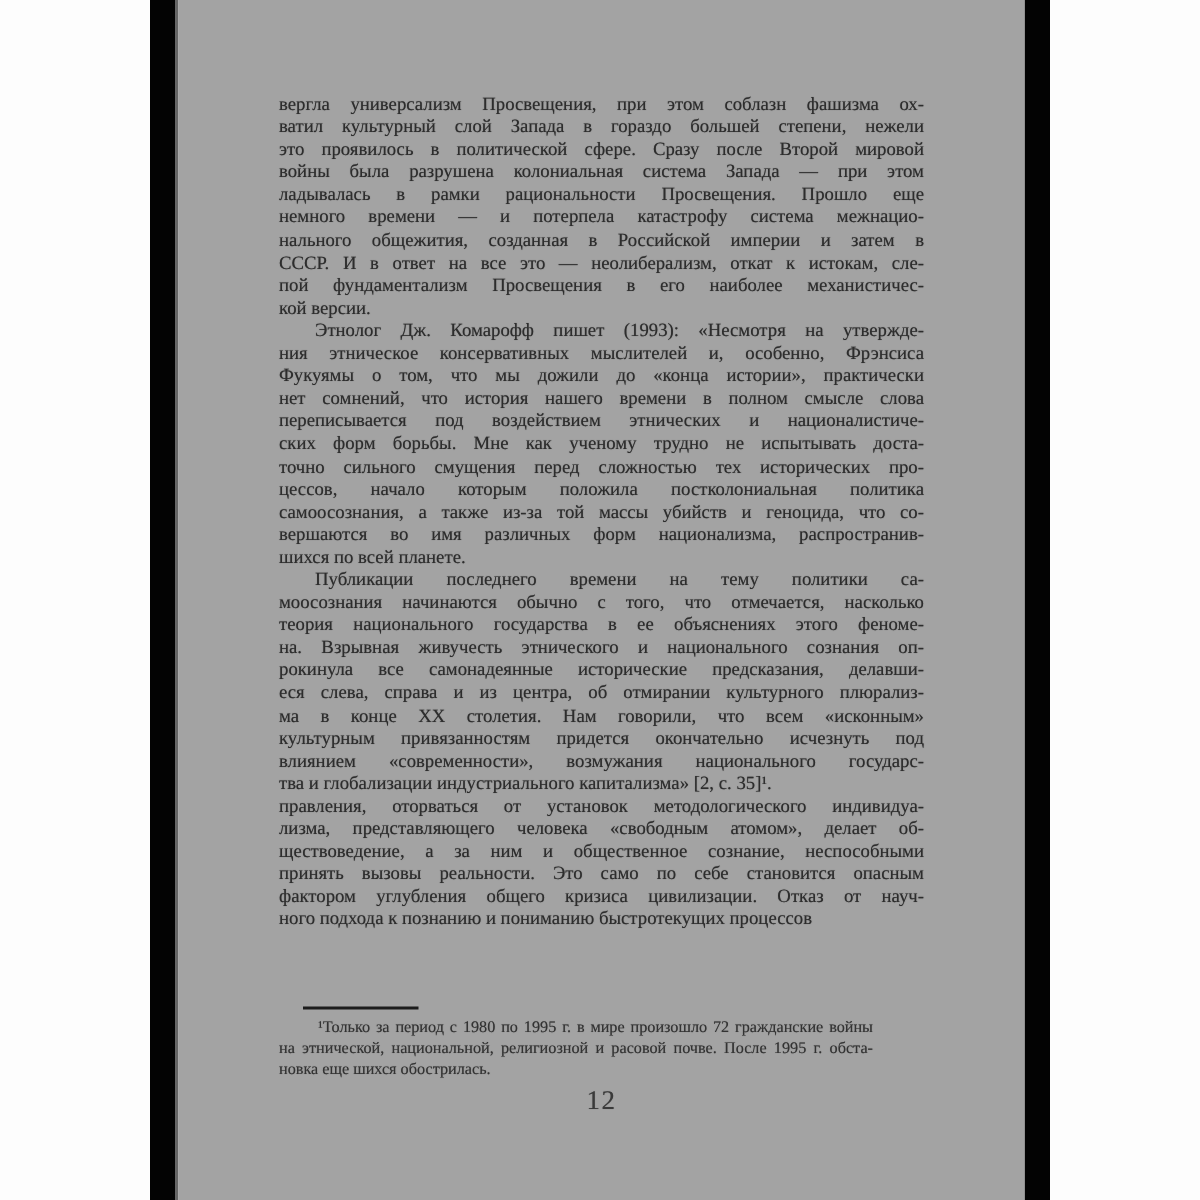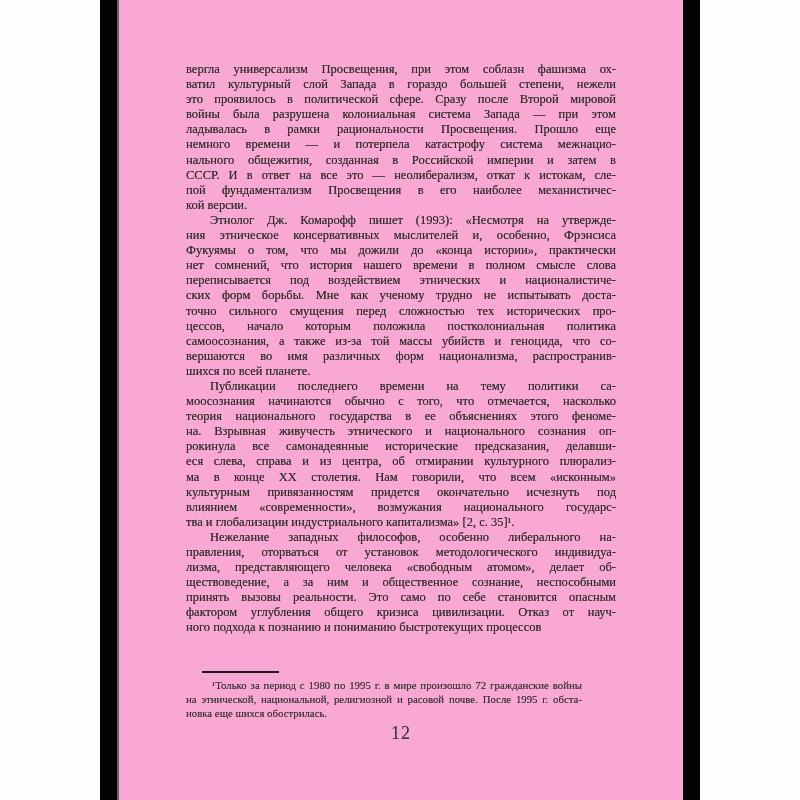--- a/index.html
+++ b/index.html
@@ -31,21 +31,21 @@
     width: 2px;
     background: #4a4a4a;
     opacity: 0.85;
   }
   .page-area {
     position: absolute;
     left: 119px;
     top: 0;
     width: 564px;
     height: 800px;
-    background: #f9a8d4;
+    background: #a3a3a3;
   }
   .body-text {
     position: absolute;
     left: 67px;   
     top: 62px;
     width: 430px;
     font-size: 12.5px;
     line-height: 15.1px;
     color: #2d2d2d;
     text-shadow: 0 0 0.6px rgba(45,45,45,0.65);
@@ -136,21 +136,20 @@
           <div class="line">теория национального государства в ее объяснениях этого феноме-</div>
           <div class="line">на. Взрывная живучесть этнического и национального сознания оп-</div>
           <div class="line">рокинула все самонадеянные исторические предсказания, делавши-</div>
           <div class="line">еся слева, справа и из центра, об отмирании культурного плюрализ-</div>
           <div class="line">ма в конце XX столетия. Нам говорили, что всем «исконным»</div>
           <div class="line">культурным привязанностям придется окончательно исчезнуть под</div>
           <div class="line">влиянием «современности», возмужания национального государс-</div>
           <div class="line last">тва и глобализации индустриального капитализма» [2, с. 35]¹.</div>
         </div>
         <div>
-          <div class="line indent">Нежелание западных философов, особенно либерального на-</div>
           <div class="line">правления, оторваться от установок методологического индивидуа-</div>
           <div class="line">лизма, представляющего человека «свободным атомом», делает об-</div>
           <div class="line">ществоведение, а за ним и общественное сознание, неспособными</div>
           <div class="line">принять вызовы реальности. Это само по себе становится опасным</div>
           <div class="line">фактором углубления общего кризиса цивилизации. Отказ от науч-</div>
           <div class="line last">ного подхода к познанию и пониманию быстротекущих процессов</div>
         </div>
       </div>
     <div class="footnote-rule"></div>
     <div class="footnote-text">

